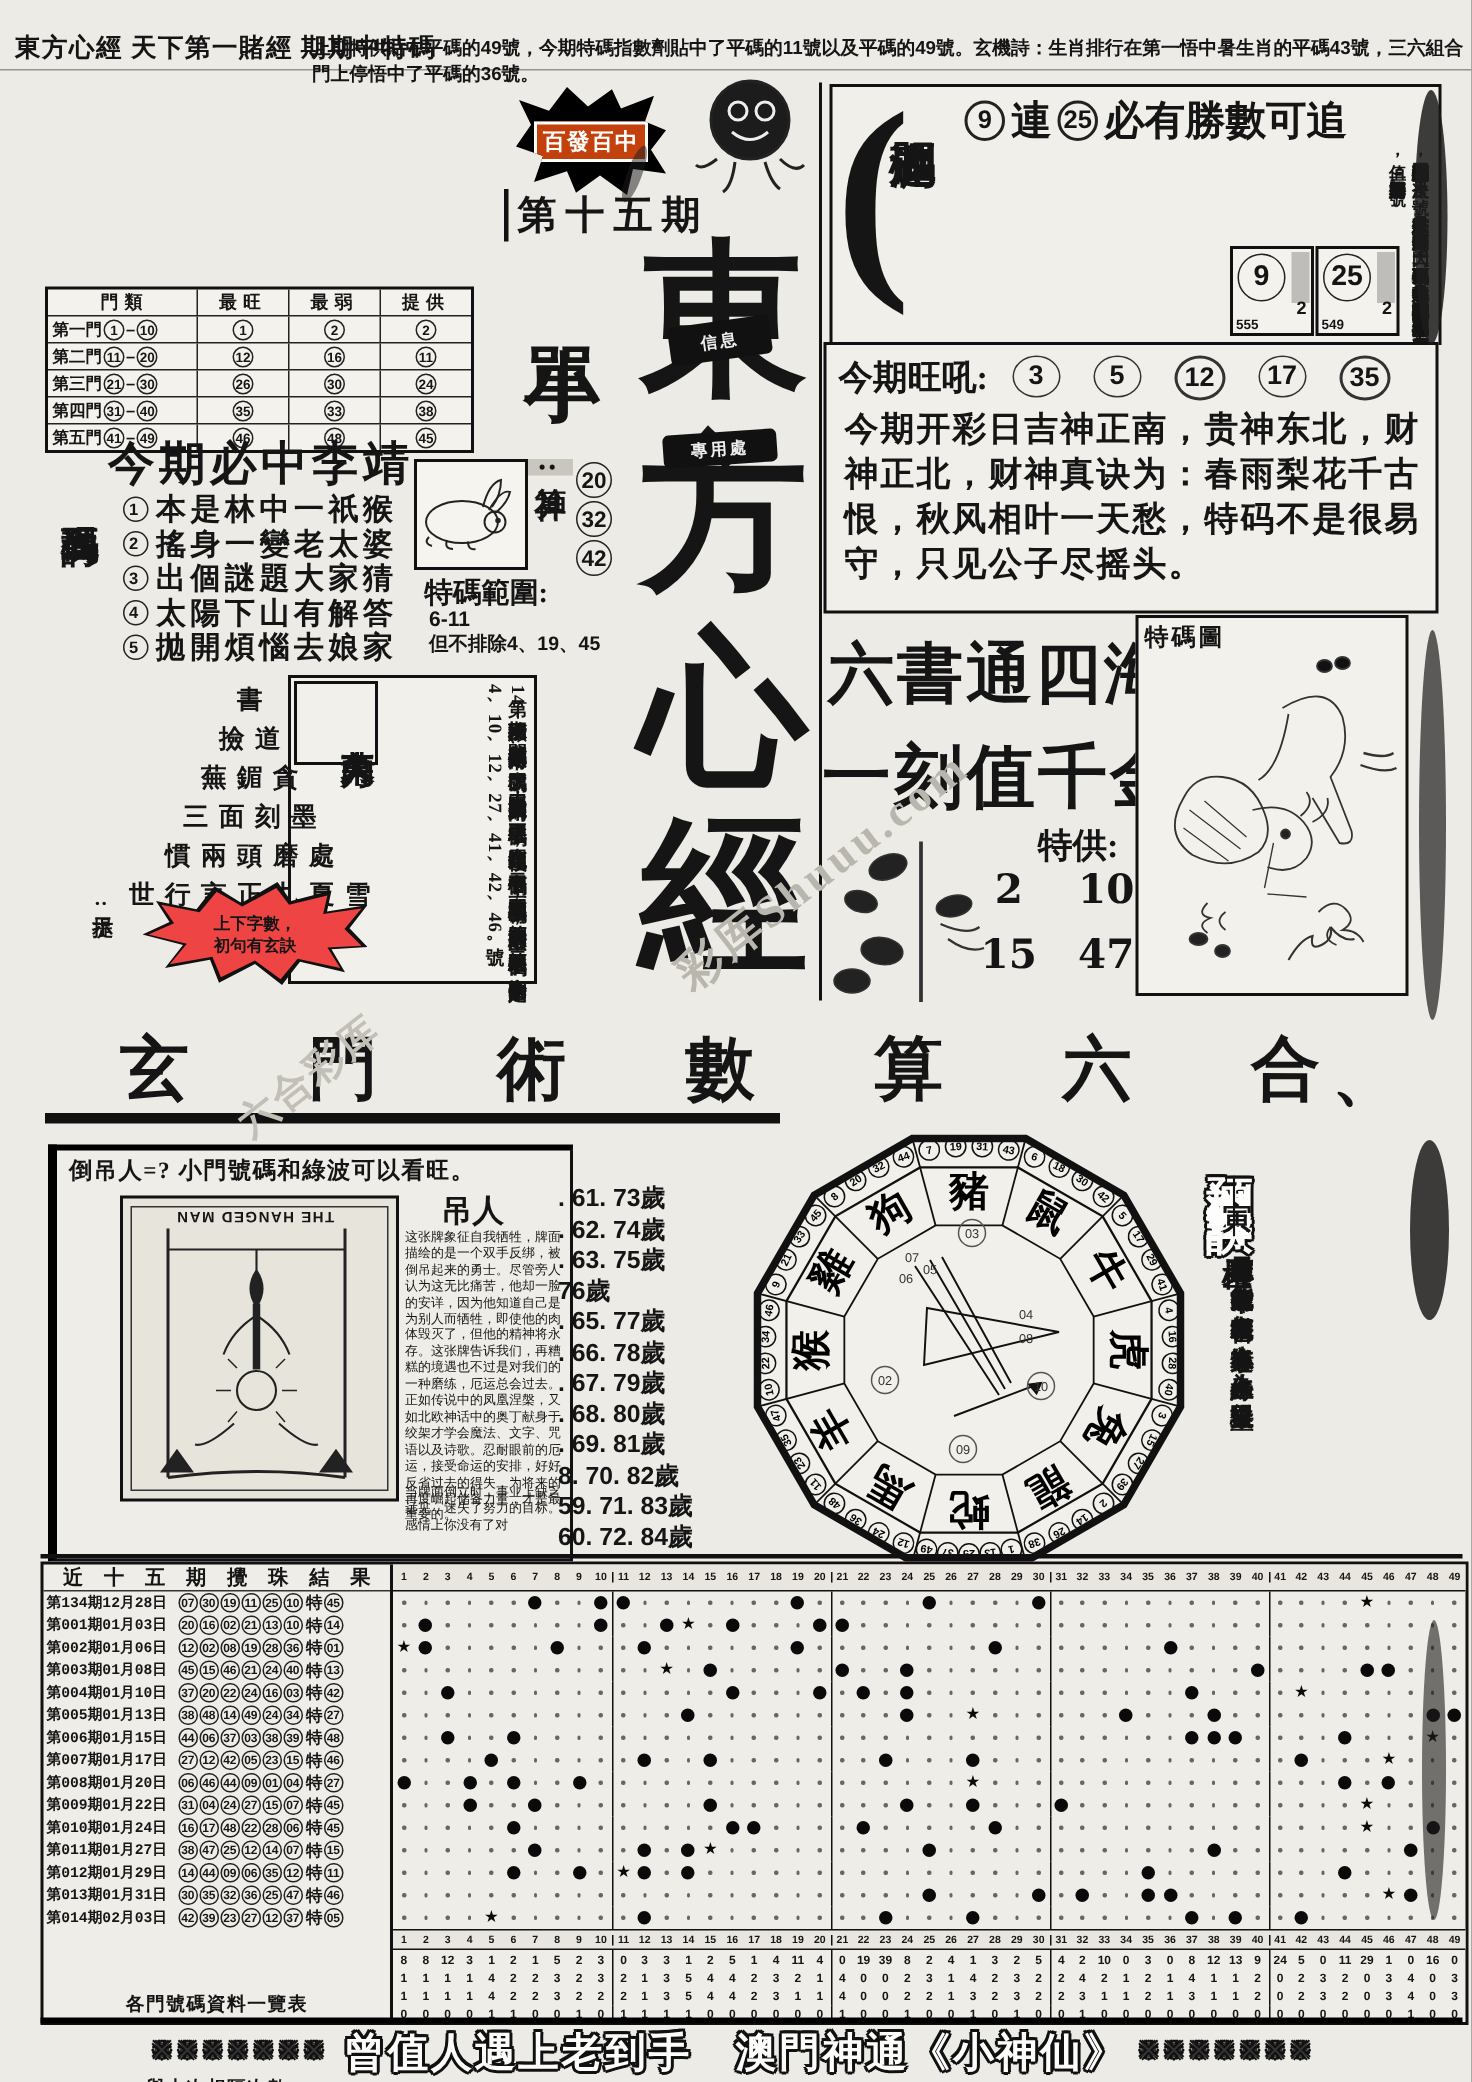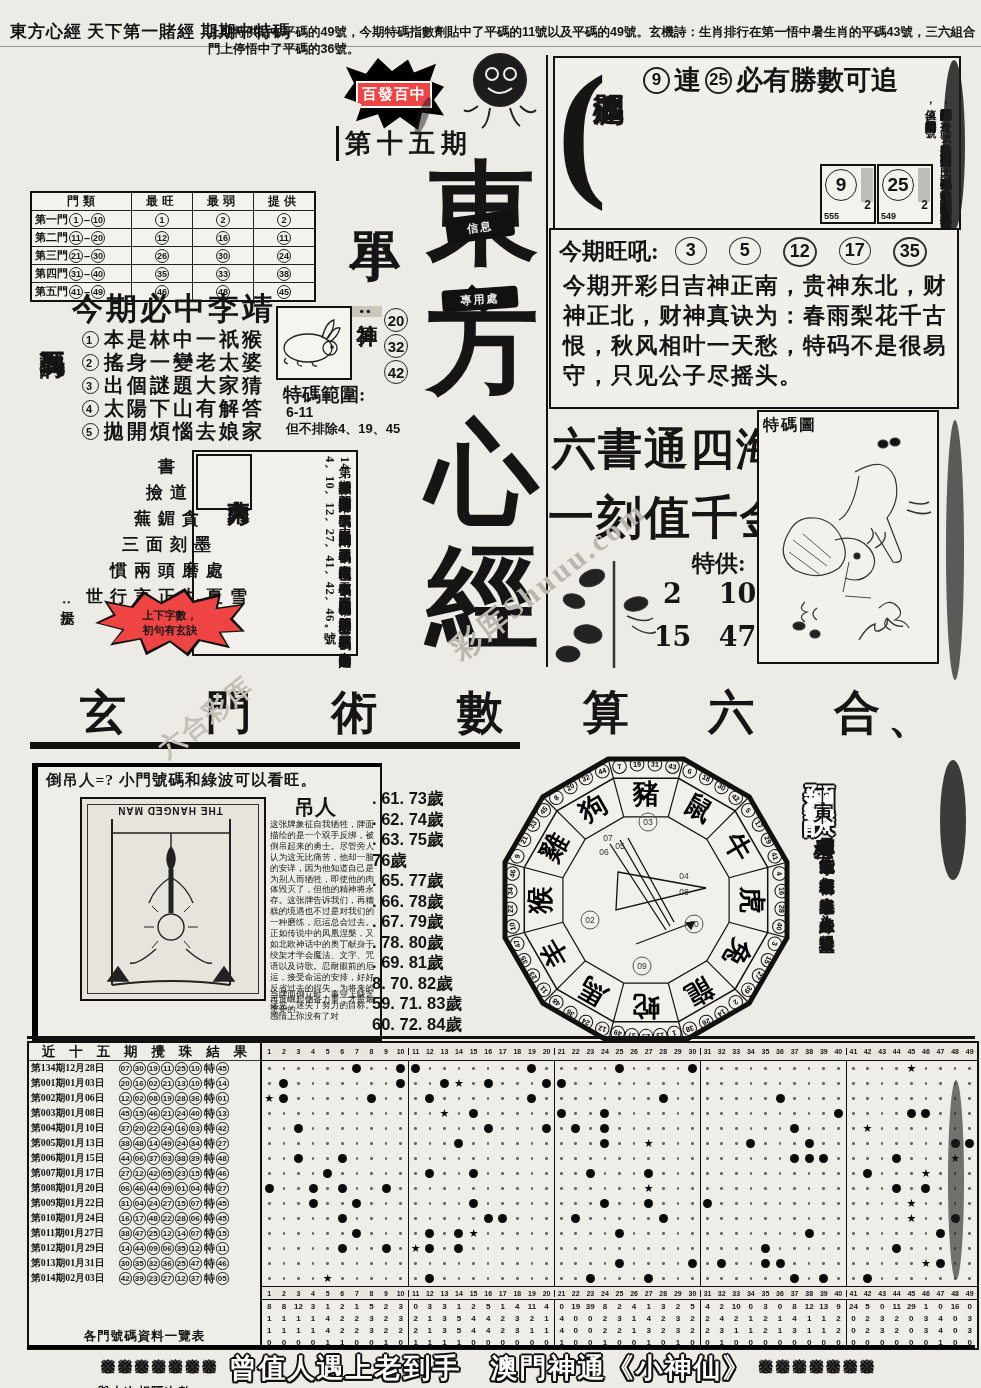--- a/index.html
+++ b/index.html
@@ -52,21 +52,21 @@
   #burst{left:95px;top:588px;width:150px;height:70px;
      clip-path:polygon(0% 50%,12% 38%,6% 18%,24% 26%,32% 4%,44% 20%,60% 0%,66% 18%,84% 8%,82% 28%,100% 22%,92% 44%,100% 62%,84% 64%,90% 86%,70% 76%,62% 98%,50% 78%,34% 96%,30% 74%,10% 82%,18% 60%);
      background:#111;display:flex;align-items:center;justify-content:center;}
   #burst-inner{width:142px;height:62px;clip-path:inherit;background:#ef4444;display:flex;flex-direction:column;
      align-items:center;justify-content:center;font-size:11px;font-weight:bold;}
   
   #issue{left:336px;top:126px;font-size:26px;letter-spacing:6px;border-left:3px solid #111;padding-left:6px;}
   #stamp-burst{left:344px;top:58px;width:100px;height:72px;background:#000;
      clip-path:polygon(0% 55%,10% 35%,2% 12%,22% 22%,34% 0%,48% 18%,64% 2%,70% 20%,92% 8%,86% 32%,100% 40%,90% 58%,100% 80%,78% 76%,74% 100%,56% 82%,40% 98%,34% 78%,12% 88%,18% 64%);
      display:flex;align-items:center;justify-content:center;}
-  #stamp-box{background:#ef4444;border:2px solid #fff;color:#fff;font-size:15px;font-weight:bold;padding:2px 4px;letter-spacing:1px;}
+  #stamp-box{background:#c2410c;border:2px solid #fff;color:#fff;font-size:15px;font-weight:bold;padding:2px 4px;letter-spacing:1px;}
   .bigchar{left:420px;width:125px;text-align:center;font-size:112px;font-weight:900;line-height:1;}
   .seal{background:#111;color:#eee;border-radius:4px;font-size:11px;font-weight:bold;
         display:flex;align-items:center;justify-content:center;letter-spacing:2px;}
   
   #chase{left:553px;top:56px;width:404px;height:170px;border:2.5px solid #111;background:#f1efe9;}
   #chase-bracket{position:absolute;left:2px;top:-12px;font-size:150px;font-weight:bold;line-height:1.1;}
   #chase-label{position:absolute;left:38px;top:12px;writing-mode:vertical-rl;font-size:31px;font-weight:900;line-height:1;}
   #chase-title{position:absolute;left:88px;top:4px;display:flex;align-items:center;gap:4px;font-size:27px;font-weight:900;}
   .circ26{width:27px;height:27px;font-size:17px;border-width:2px;}
   #chase-body{position:absolute;right:6px;top:42px;width:308px;height:116px;writing-mode:vertical-rl;
@@ -115,21 +115,21 @@
   #fortune{left:792px;top:760px;height:278px;writing-mode:vertical-rl;display:flex;}
   #fortune-side-title{font-size:31px;font-weight:900;line-height:1.1;letter-spacing:4px;margin-left:10px;}
   #fortune-star{font-size:20px;font-weight:900;margin-left:10px;line-height:1.2;}
   .fortune-line{font-size:15.5px;font-weight:bold;line-height:1.1;margin-left:7px;letter-spacing:0.5px;}
   
   #bottom{left:27px;top:1041px;width:948px;height:305px;border:2.5px solid #111;background:#efede7;}
   #results{position:absolute;left:0;top:0;width:231px;height:100%;border-right:2px solid #111;}
   #results-title{height:17px;display:flex;justify-content:space-around;align-items:center;
      font-size:13.5px;font-weight:900;border-bottom:1px solid #333;padding:0 6px;}
   .res-row{height:15px;display:flex;align-items:center;padding-left:2px;}
-  .res-period{font-size:9.8px;font-weight:bold;width:88px;white-space:nowrap;font-family:Liberation Serif, serif;}
+  .res-period{font-size:9.8px;font-weight:bold;width:88px;white-space:nowrap;font-family:Liberation Mono, monospace;}
   .circ12{width:12.5px;height:12.5px;font-size:8px;margin-right:1.5px;border-width:1px;flex:none;}
   .res-te{font-size:11px;font-weight:900;margin:0 1px;}
   .sum-label{height:12.2px;display:flex;align-items:center;justify-content:center;
      font-size:12.5px;font-weight:900;letter-spacing:1px;margin-top:44px;}
   
   #matrix{position:absolute;left:233px;top:0;right:0;height:100%;font-family:"Liberation Sans",sans-serif;}
   .mx-row{display:grid;grid-template-columns:repeat(49,1fr);height:15px;align-items:center;}
   #matrix-head,#matrix-head2{height:17px;border-bottom:1.5px solid #111;background:#e8e6df;}
   #matrix-head{display:grid;grid-template-columns:repeat(49,1fr);align-items:center;}
   #matrix-head2{display:grid;grid-template-columns:repeat(49,1fr);align-items:center;height:12px;border-top:1.5px solid #111;}
@@ -441,21 +441,21 @@
   </div>
 
   <div class="abs" id="ages">
       <div class="age">. 61. 73歲</div>
       <div class="age">. 62. 74歲</div>
       <div class="age">. 63. 75歲</div>
       <div class="age">76歲</div>
       <div class="age">. 65. 77歲</div>
       <div class="age">. 66. 78歲</div>
       <div class="age">. 67. 79歲</div>
-      <div class="age">. 78. 80歲</div>
+      <div class="age">. 68. 80歲</div>
       <div class="age">. 69. 81歲</div>
       <div class="age">8. 70. 82歲</div>
       <div class="age">59. 71. 83歲</div>
       <div class="age">60. 72. 84歲</div>
     </div>
 
   <div class="abs" id="wheel"><svg width="296" height="296" viewBox="0 0 296 296">
         <polygon points="110.2,7.0 185.8,7.0 251.2,44.8 289.0,110.2 289.0,185.8 251.2,251.2 185.8,289.0 110.2,289.0 44.8,251.2 7.0,185.8 7.0,110.2 44.8,44.8" fill="#f2f0ea" stroke="#111" stroke-width="5"></polygon>
         <polygon points="115.4,26.3 180.6,26.3 237.1,58.9 269.7,115.4 269.7,180.6 237.1,237.1 180.6,269.7 115.4,269.7 58.9,237.1 26.3,180.6 26.3,115.4 58.9,58.9" fill="none" stroke="#111" stroke-width="1.5"></polygon>
         <polygon points="125.7,64.9 170.3,64.9 208.8,87.2 231.1,125.7 231.1,170.3 208.8,208.8 170.3,231.1 125.7,231.1 87.2,208.8 64.9,170.3 64.9,125.7 87.2,87.2" fill="none" stroke="#111" stroke-width="1.2"></polygon>

